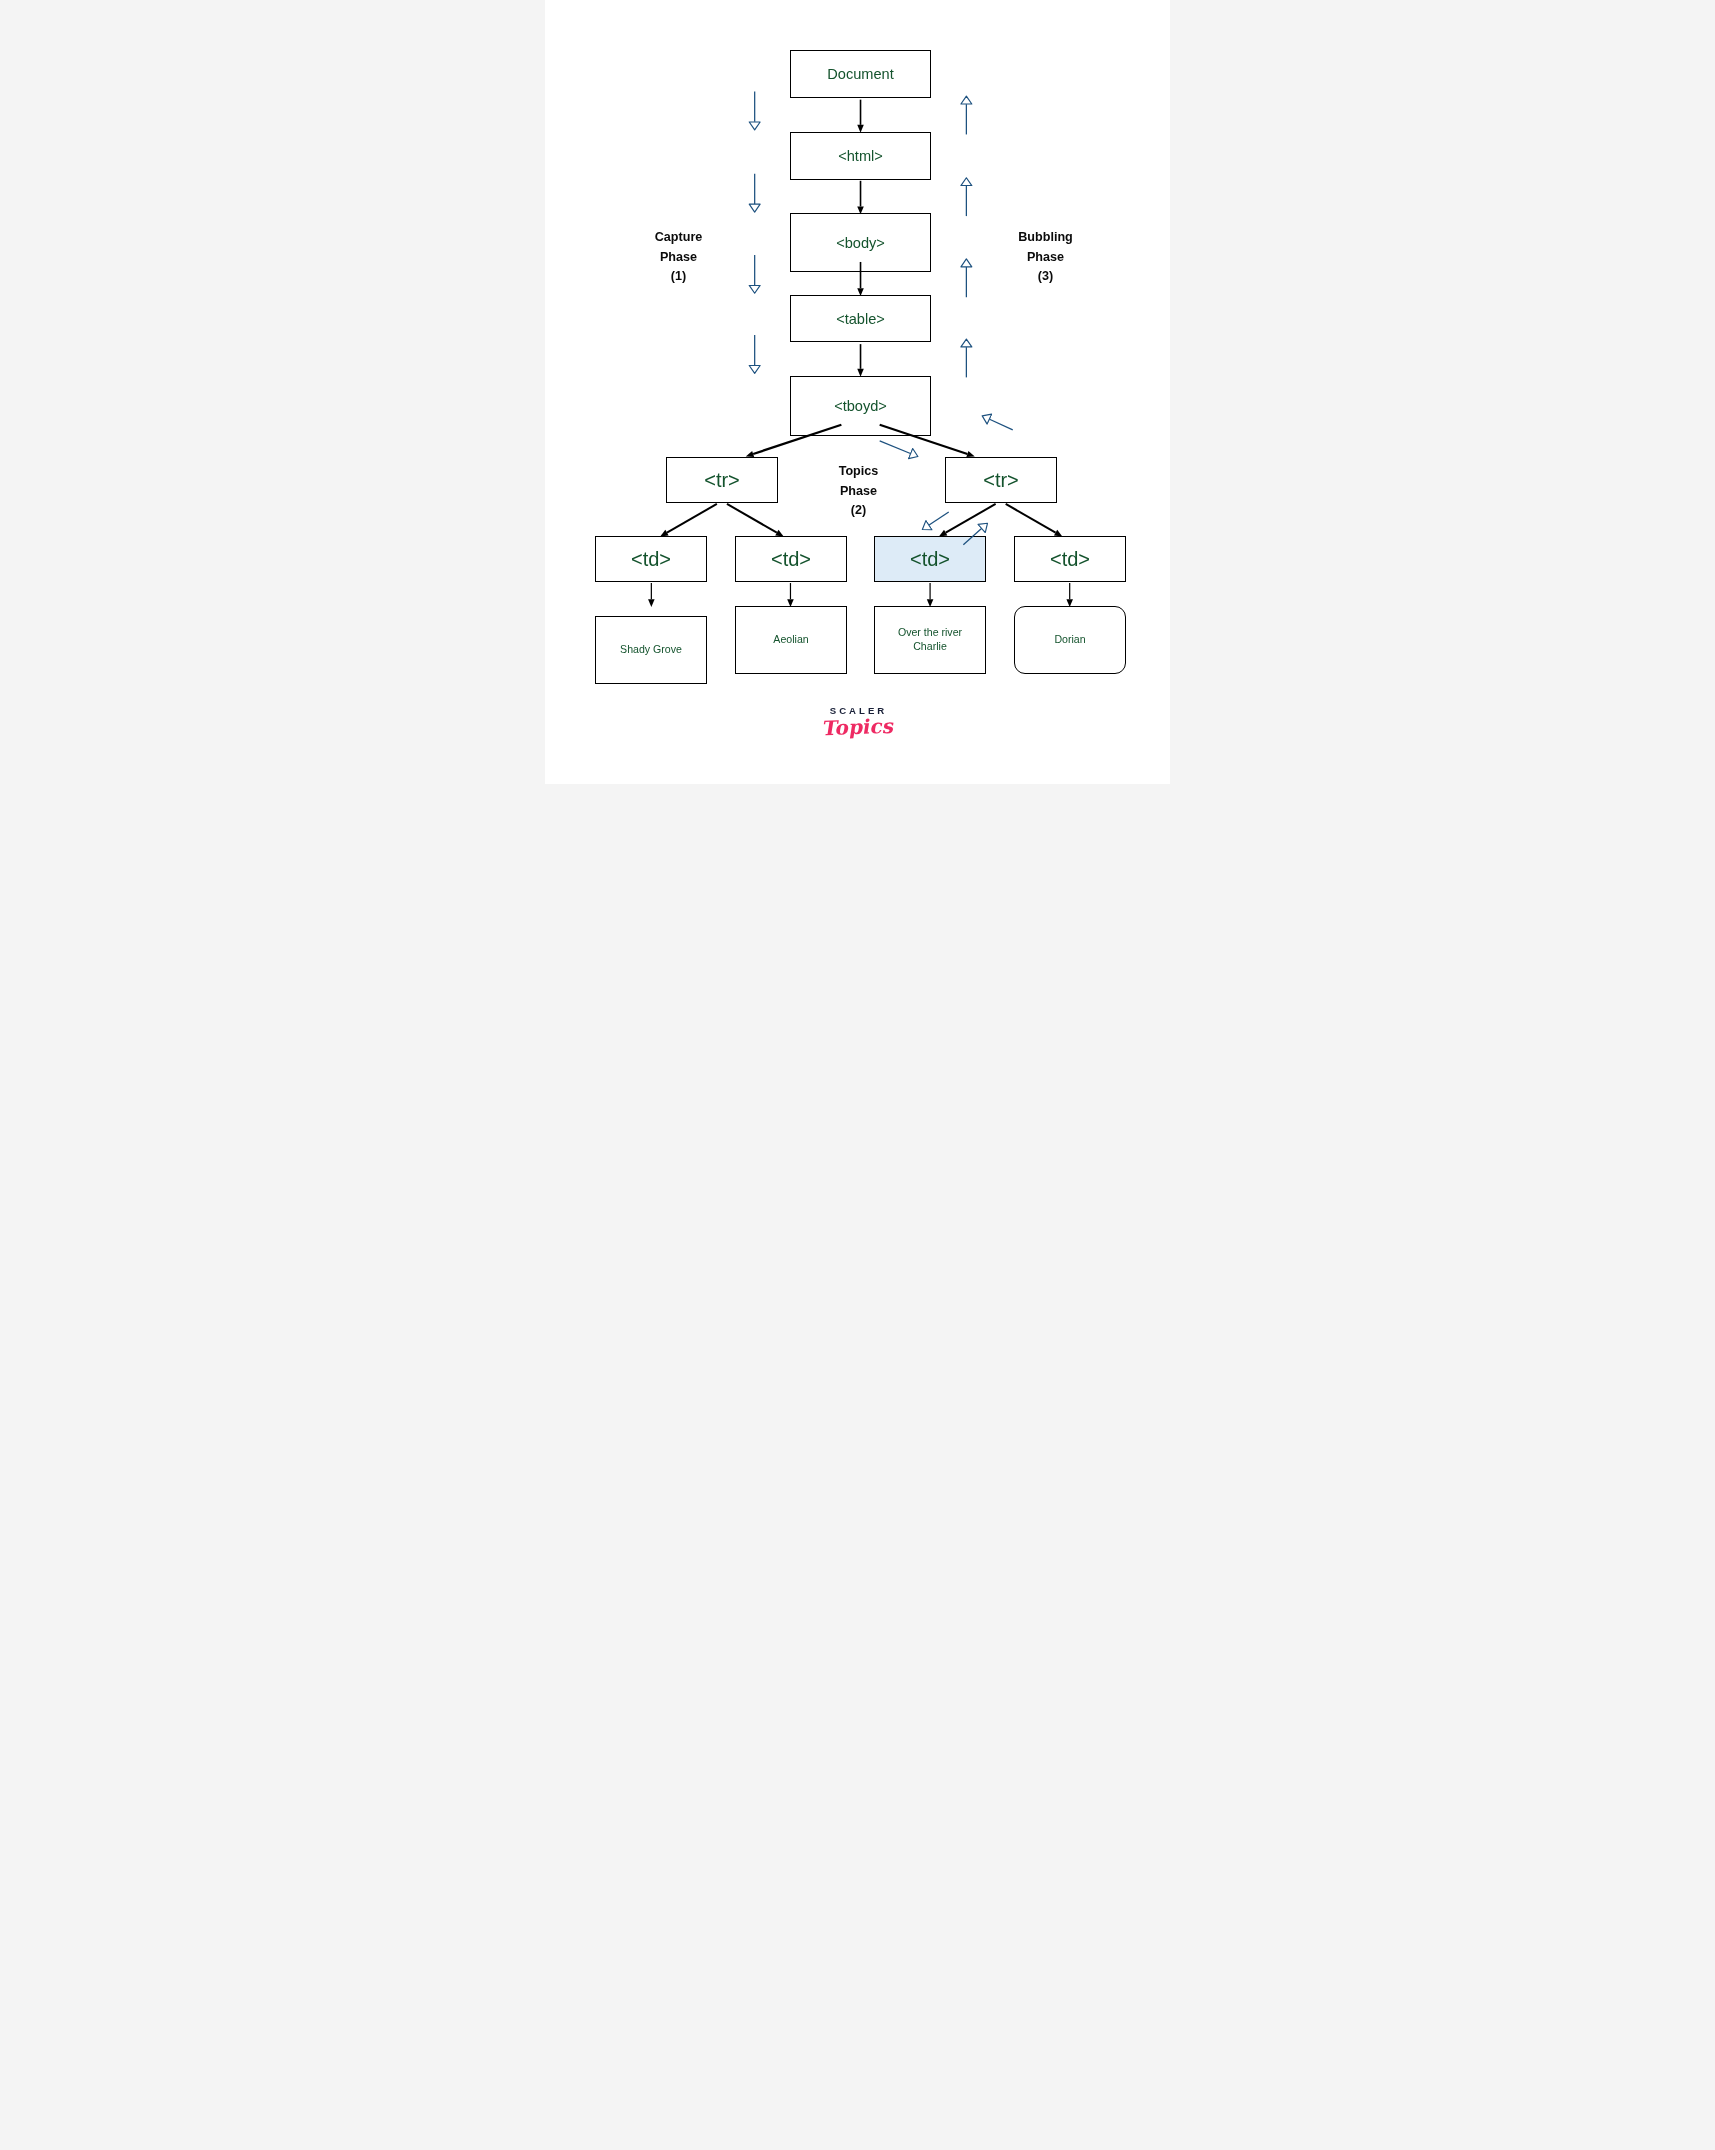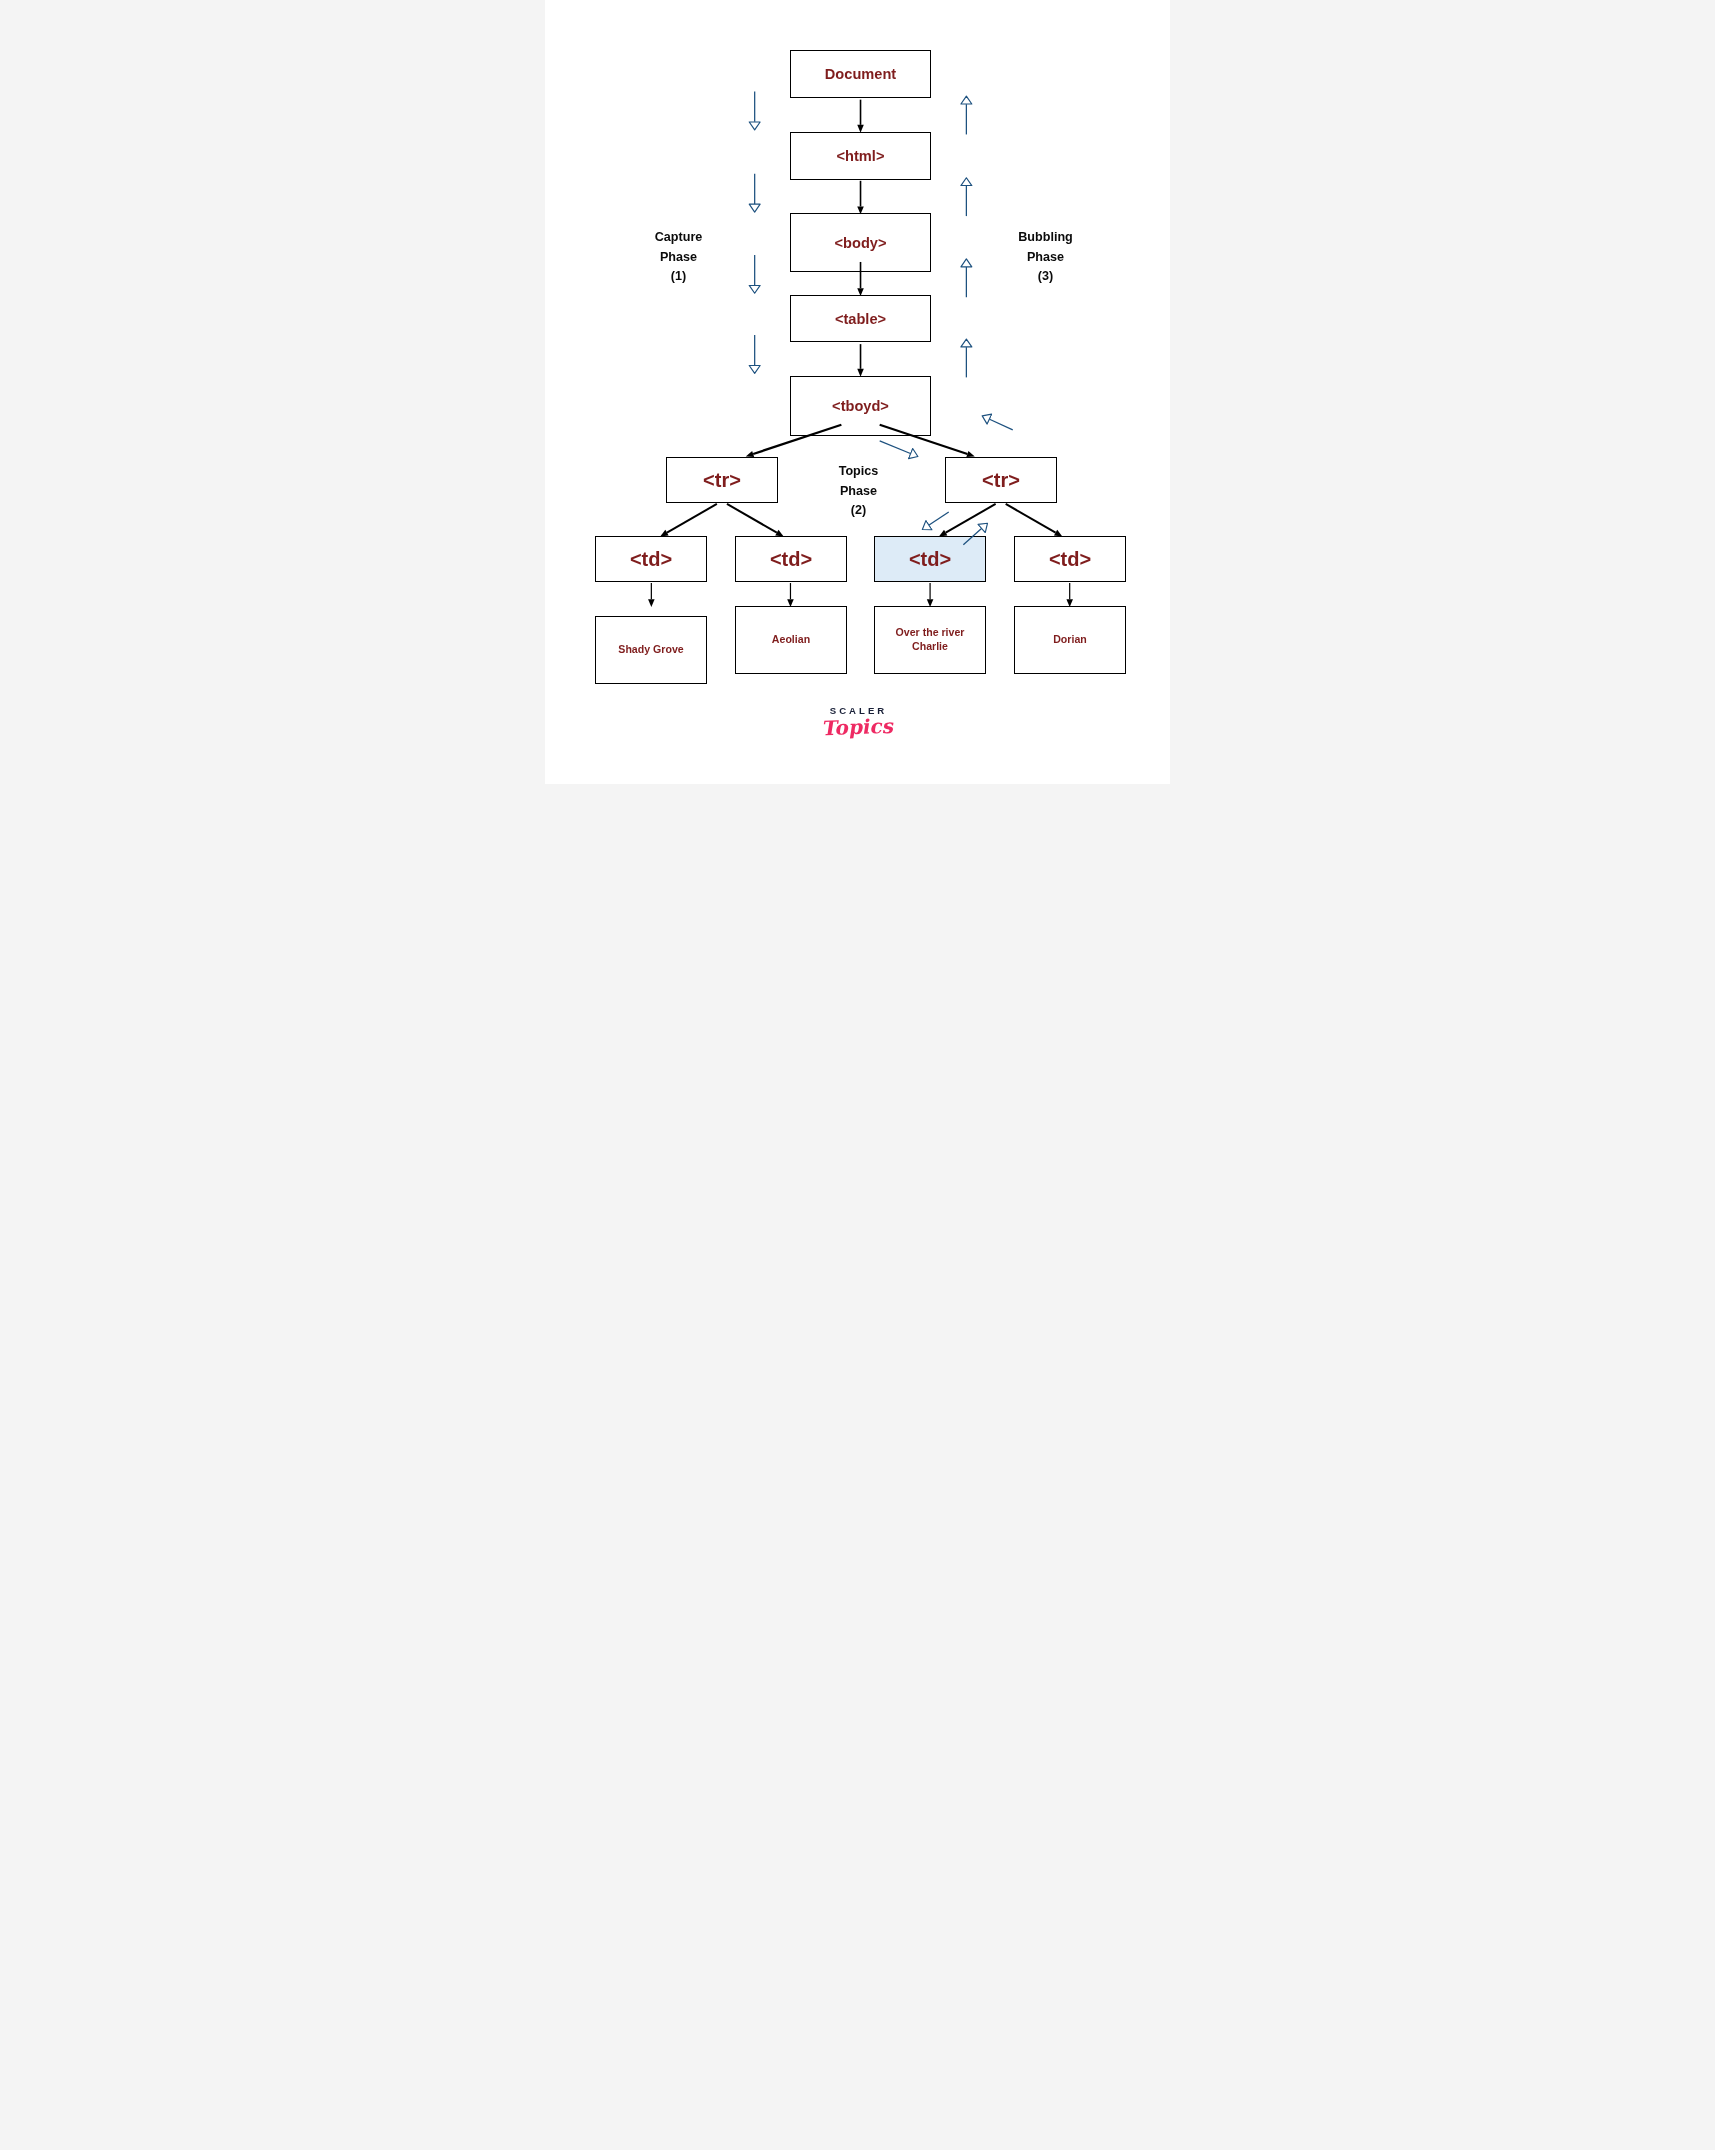--- a/index.html
+++ b/index.html
@@ -20,21 +20,21 @@
     font-family:"Liberation Sans","DejaVu Sans",sans-serif;
     overflow:hidden;
   }
   .arrow-layer{position:absolute;left:0;top:0;width:100%;height:100%;pointer-events:none;z-index:3;}
   .node{
     position:absolute;
     background:var(--background);
     border:1.5px solid var(--box-border);
     box-sizing:border-box;
     display:flex;align-items:center;justify-content:center;
-    font-weight:bold;color:#7f1d1d;
+    font-weight:normal;color:#14532d;
     z-index:2;text-align:center;
   }
   .node.main{font-size:14.6px;}
   .node.mid{font-size:20px;border-width:1.3px;}
   .node.leaf{font-size:10.6px;border-width:1.2px;line-height:1.3;padding:0 14px;}
   .node.highlight{background:var(--highlight-fill);}
   .phase{
     position:absolute;z-index:2;
     font-size:12.6px;font-weight:bold;color:#0b0b0b;
     text-align:center;line-height:19.7px;
@@ -150,21 +150,21 @@
 
   <div class="node leaf" style="left:50px;top:616px;width:112px;height:68px;">
       <span>Shady Grove</span>
     </div>
   <div class="node leaf" style="left:190px;top:606px;width:112px;height:68px;">
       <span>Aeolian</span>
     </div>
   <div class="node leaf" style="left:329px;top:606px;width:112px;height:68px;">
       <span>Over the river Charlie</span>
     </div>
-  <div class="node leaf" style="left:469px;top:606px;width:112px;height:68px;">
+  <div class="node leaf" style="left:469px;top:606px;width:112px;height:68px;border-radius:11px;">
       <span>Dorian</span>
     </div>
 
   <div class="phase" style="left:78px;top:228px;width:111px;">
     <span>Capture</span>
     <span>Phase</span>
     <span>(1)</span>
   </div>
   <div class="phase" style="left:445px;top:228px;width:111px;">
     <span>Bubbling</span>

